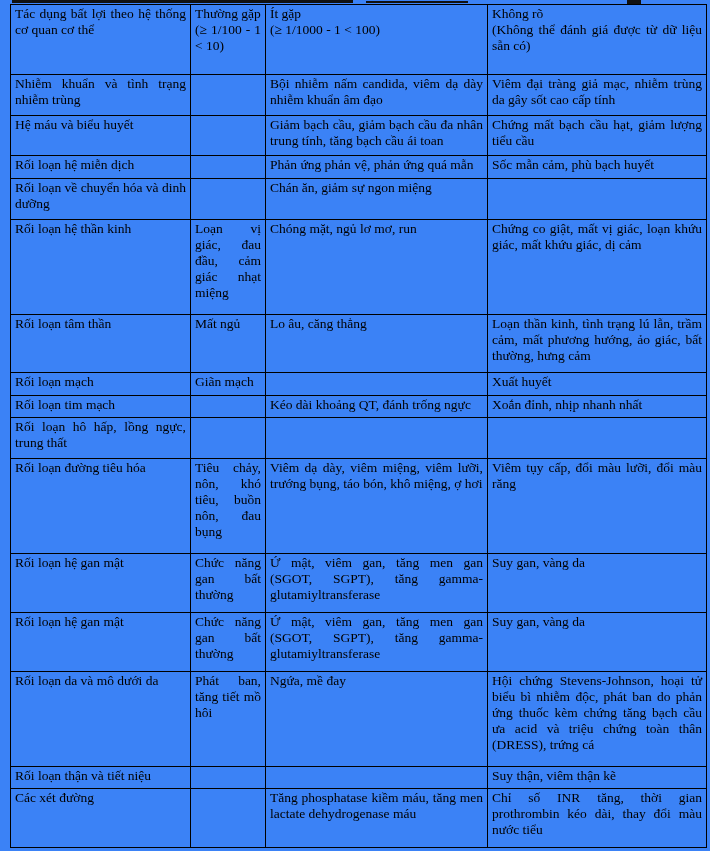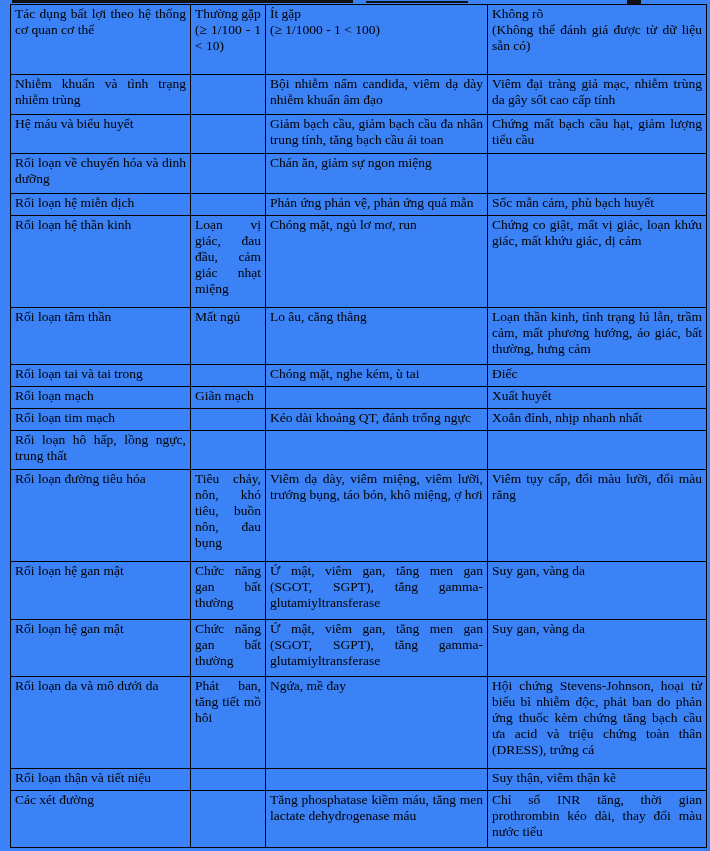--- a/index.html
+++ b/index.html
@@ -84,48 +84,42 @@
           <td>Bội nhiễm nấm candida, viêm dạ dày nhiễm khuẩn âm đạo</td>
           <td>Viêm đại tràng giả mạc, nhiễm trùng da gây sốt cao cấp tính</td>
         </tr>
         <tr>
           <td>Hệ máu và biểu huyết</td>
           <td></td>
           <td>Giảm bạch cầu, giảm bạch cầu đa nhân trung tính, tăng bạch cầu ái toan</td>
           <td>Chứng mất bạch cầu hạt, giảm lượng tiểu cầu</td>
         </tr>
         <tr>
+          <td>Rối loạn hệ miễn dịch</td>
+          <td></td>
+          <td>Phản ứng phản vệ, phản ứng quá mẫn</td>
+          <td>Sốc mẫn cảm, phù bạch huyết</td>
+        </tr>
+        <tr>
           <td>Rối loạn về chuyển hóa và dinh dưỡng</td>
           <td></td>
           <td>Chán ăn, giảm sự ngon miệng</td>
           <td></td>
-        </tr>
-        <tr>
-          <td>Rối loạn hệ miễn dịch</td>
-          <td></td>
-          <td>Phản ứng phản vệ, phản ứng quá mẫn</td>
-          <td>Sốc mẫn cảm, phù bạch huyết</td>
         </tr>
         <tr>
           <td>Rối loạn hệ thần kinh</td>
           <td>Loạn vị giác, đau đầu, cảm giác nhạt miệng</td>
           <td>Chóng mặt, ngủ lơ mơ, run</td>
           <td>Chứng co giật, mất vị giác, loạn khứu giác, mất khứu giác, dị cảm</td>
         </tr>
         <tr>
           <td>Rối loạn tâm thần</td>
           <td>Mất ngủ</td>
           <td>Lo âu, căng thẳng</td>
           <td>Loạn thần kinh, tình trạng lú lẫn, trầm cảm, mất phương hướng, ảo giác, bất thường, hưng cảm</td>
-        </tr>
-        <tr>
-          <td>Rối loạn tai và tai trong</td>
-          <td></td>
-          <td>Chóng mặt, nghe kém, ù tai</td>
-          <td>Điếc</td>
         </tr>
         <tr>
           <td>Rối loạn mạch</td>
           <td>Giãn mạch</td>
           <td></td>
           <td>Xuất huyết</td>
         </tr>
         <tr>
           <td>Rối loạn tim mạch</td>
           <td></td>

